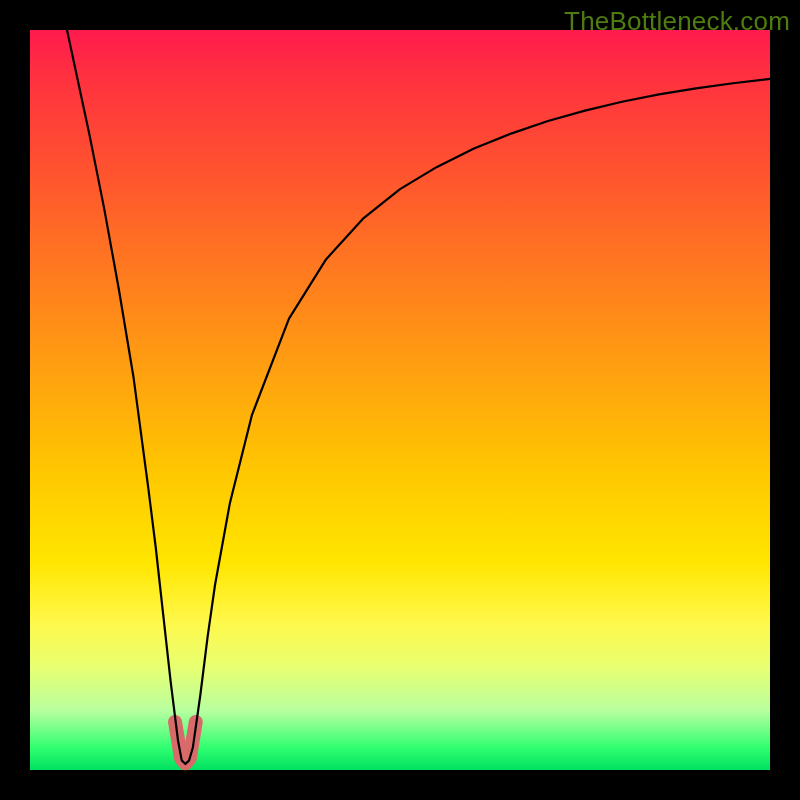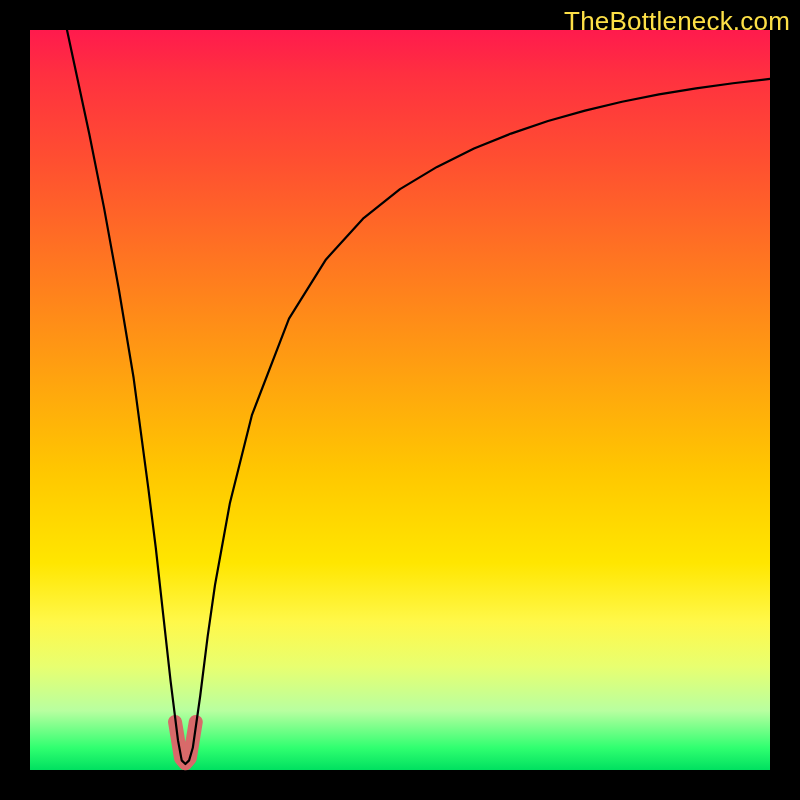--- a/index.html
+++ b/index.html
@@ -29,21 +29,21 @@
       #e8ff70 86%,
       #b8ffa0 92%,
       #30ff70 97%,
       #00e060 100%
     );
   }
   .watermark {
     position: absolute;
     top: 6px;
     right: 10px;
-    color: #fde047;
+    color: #4d7c0f;
     font-size: 26px;
     font-weight: 500;
     letter-spacing: 0.2px;
   }
   svg.plot {
     position: absolute;
     left: 0;
     top: 0;
     width: 740px;
     height: 740px;

